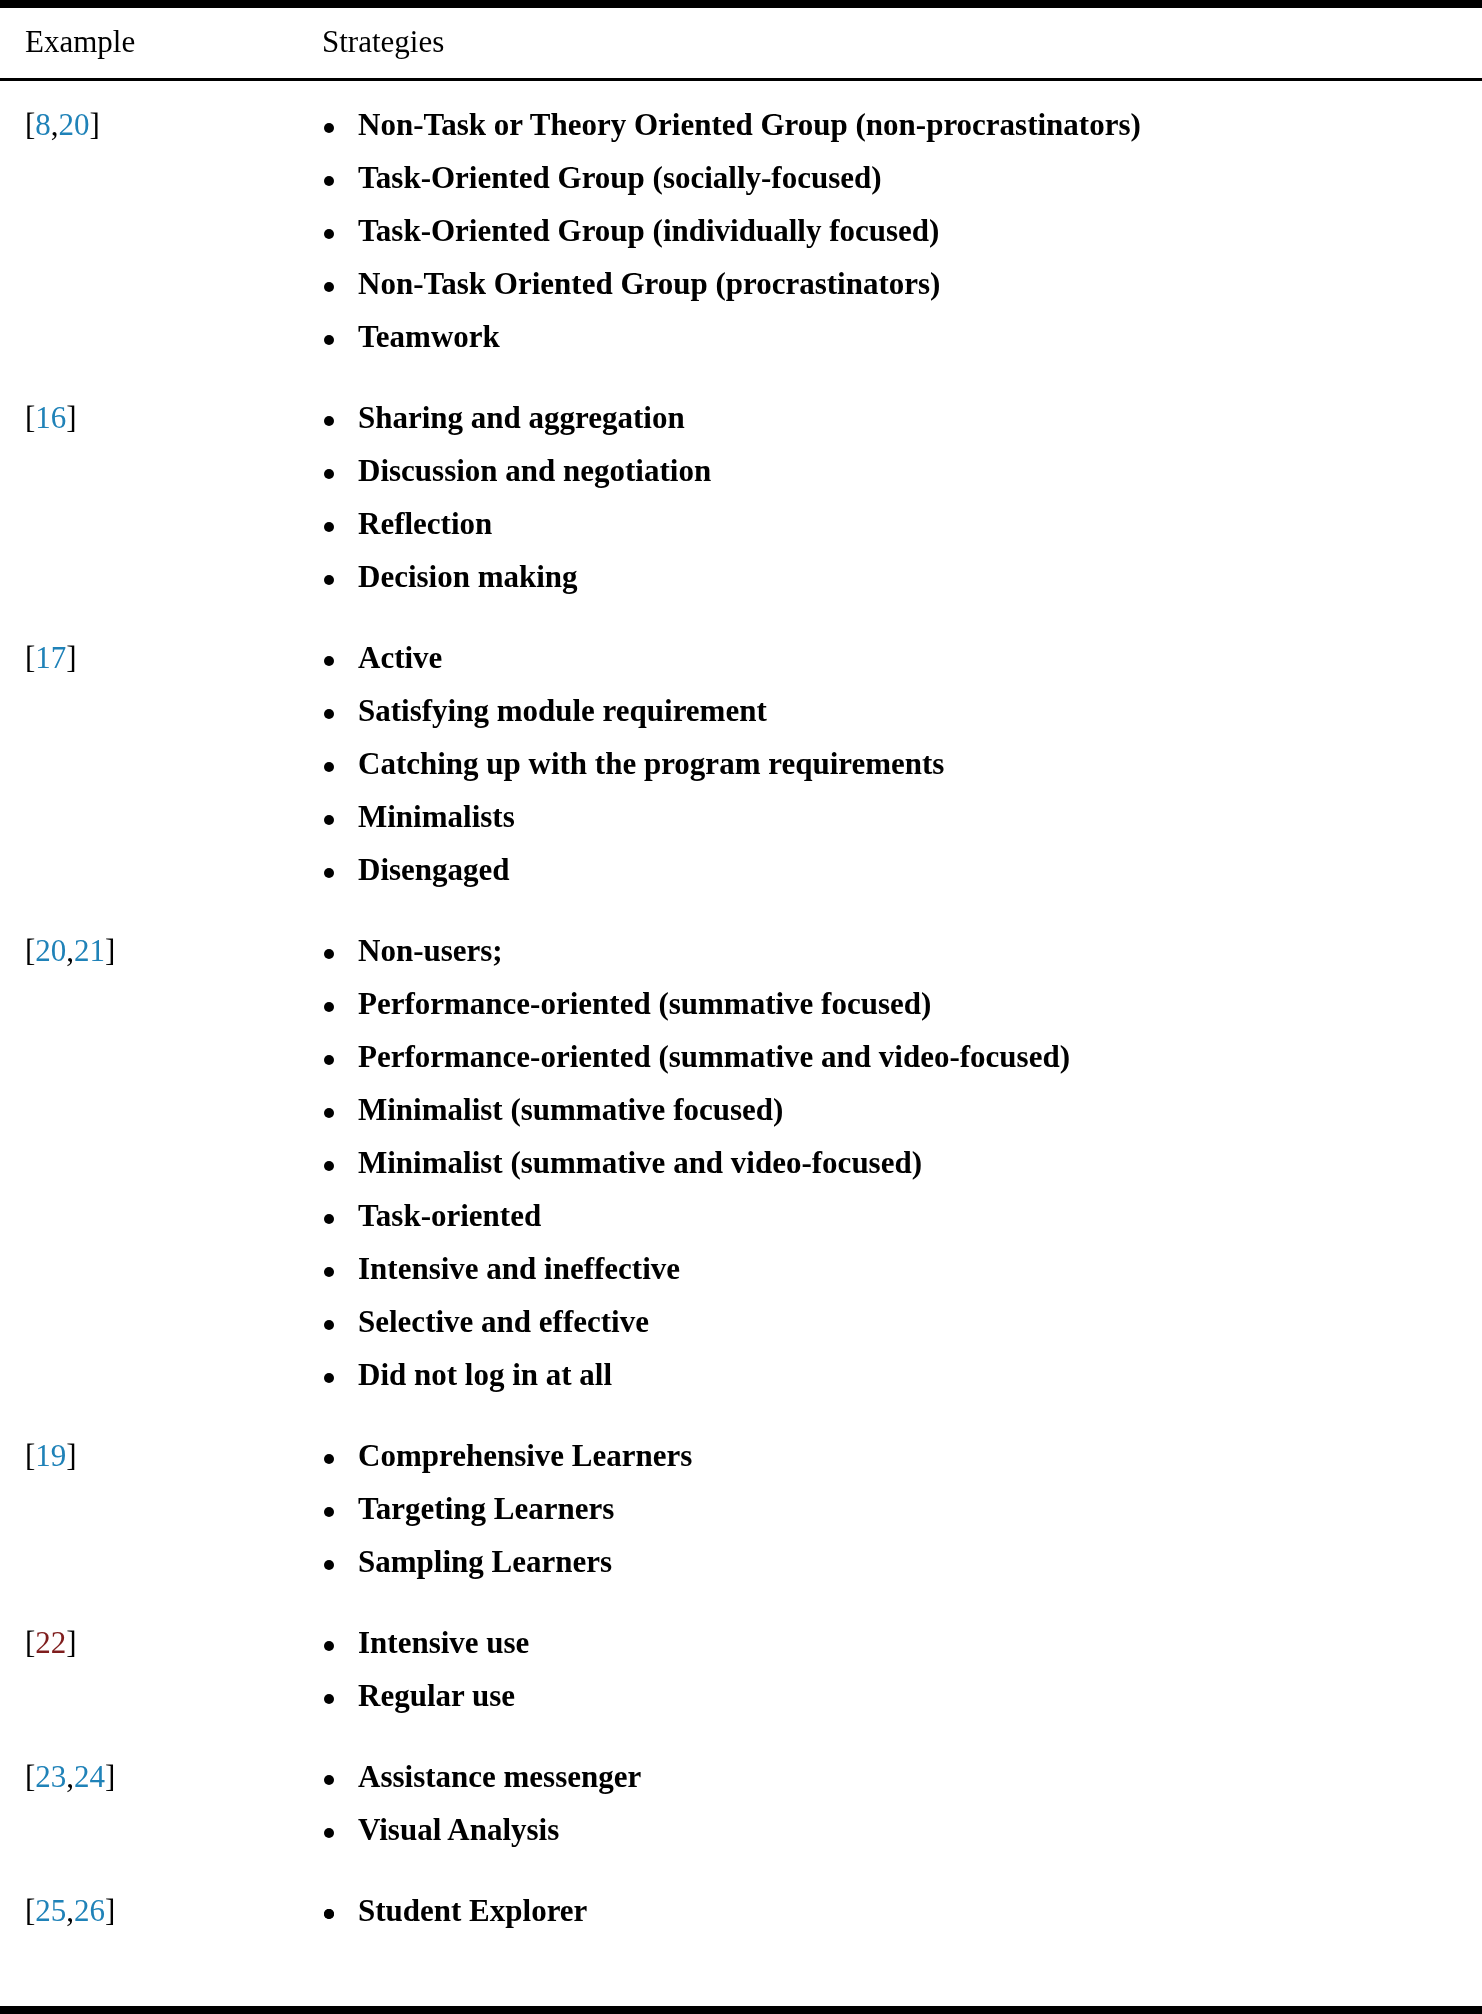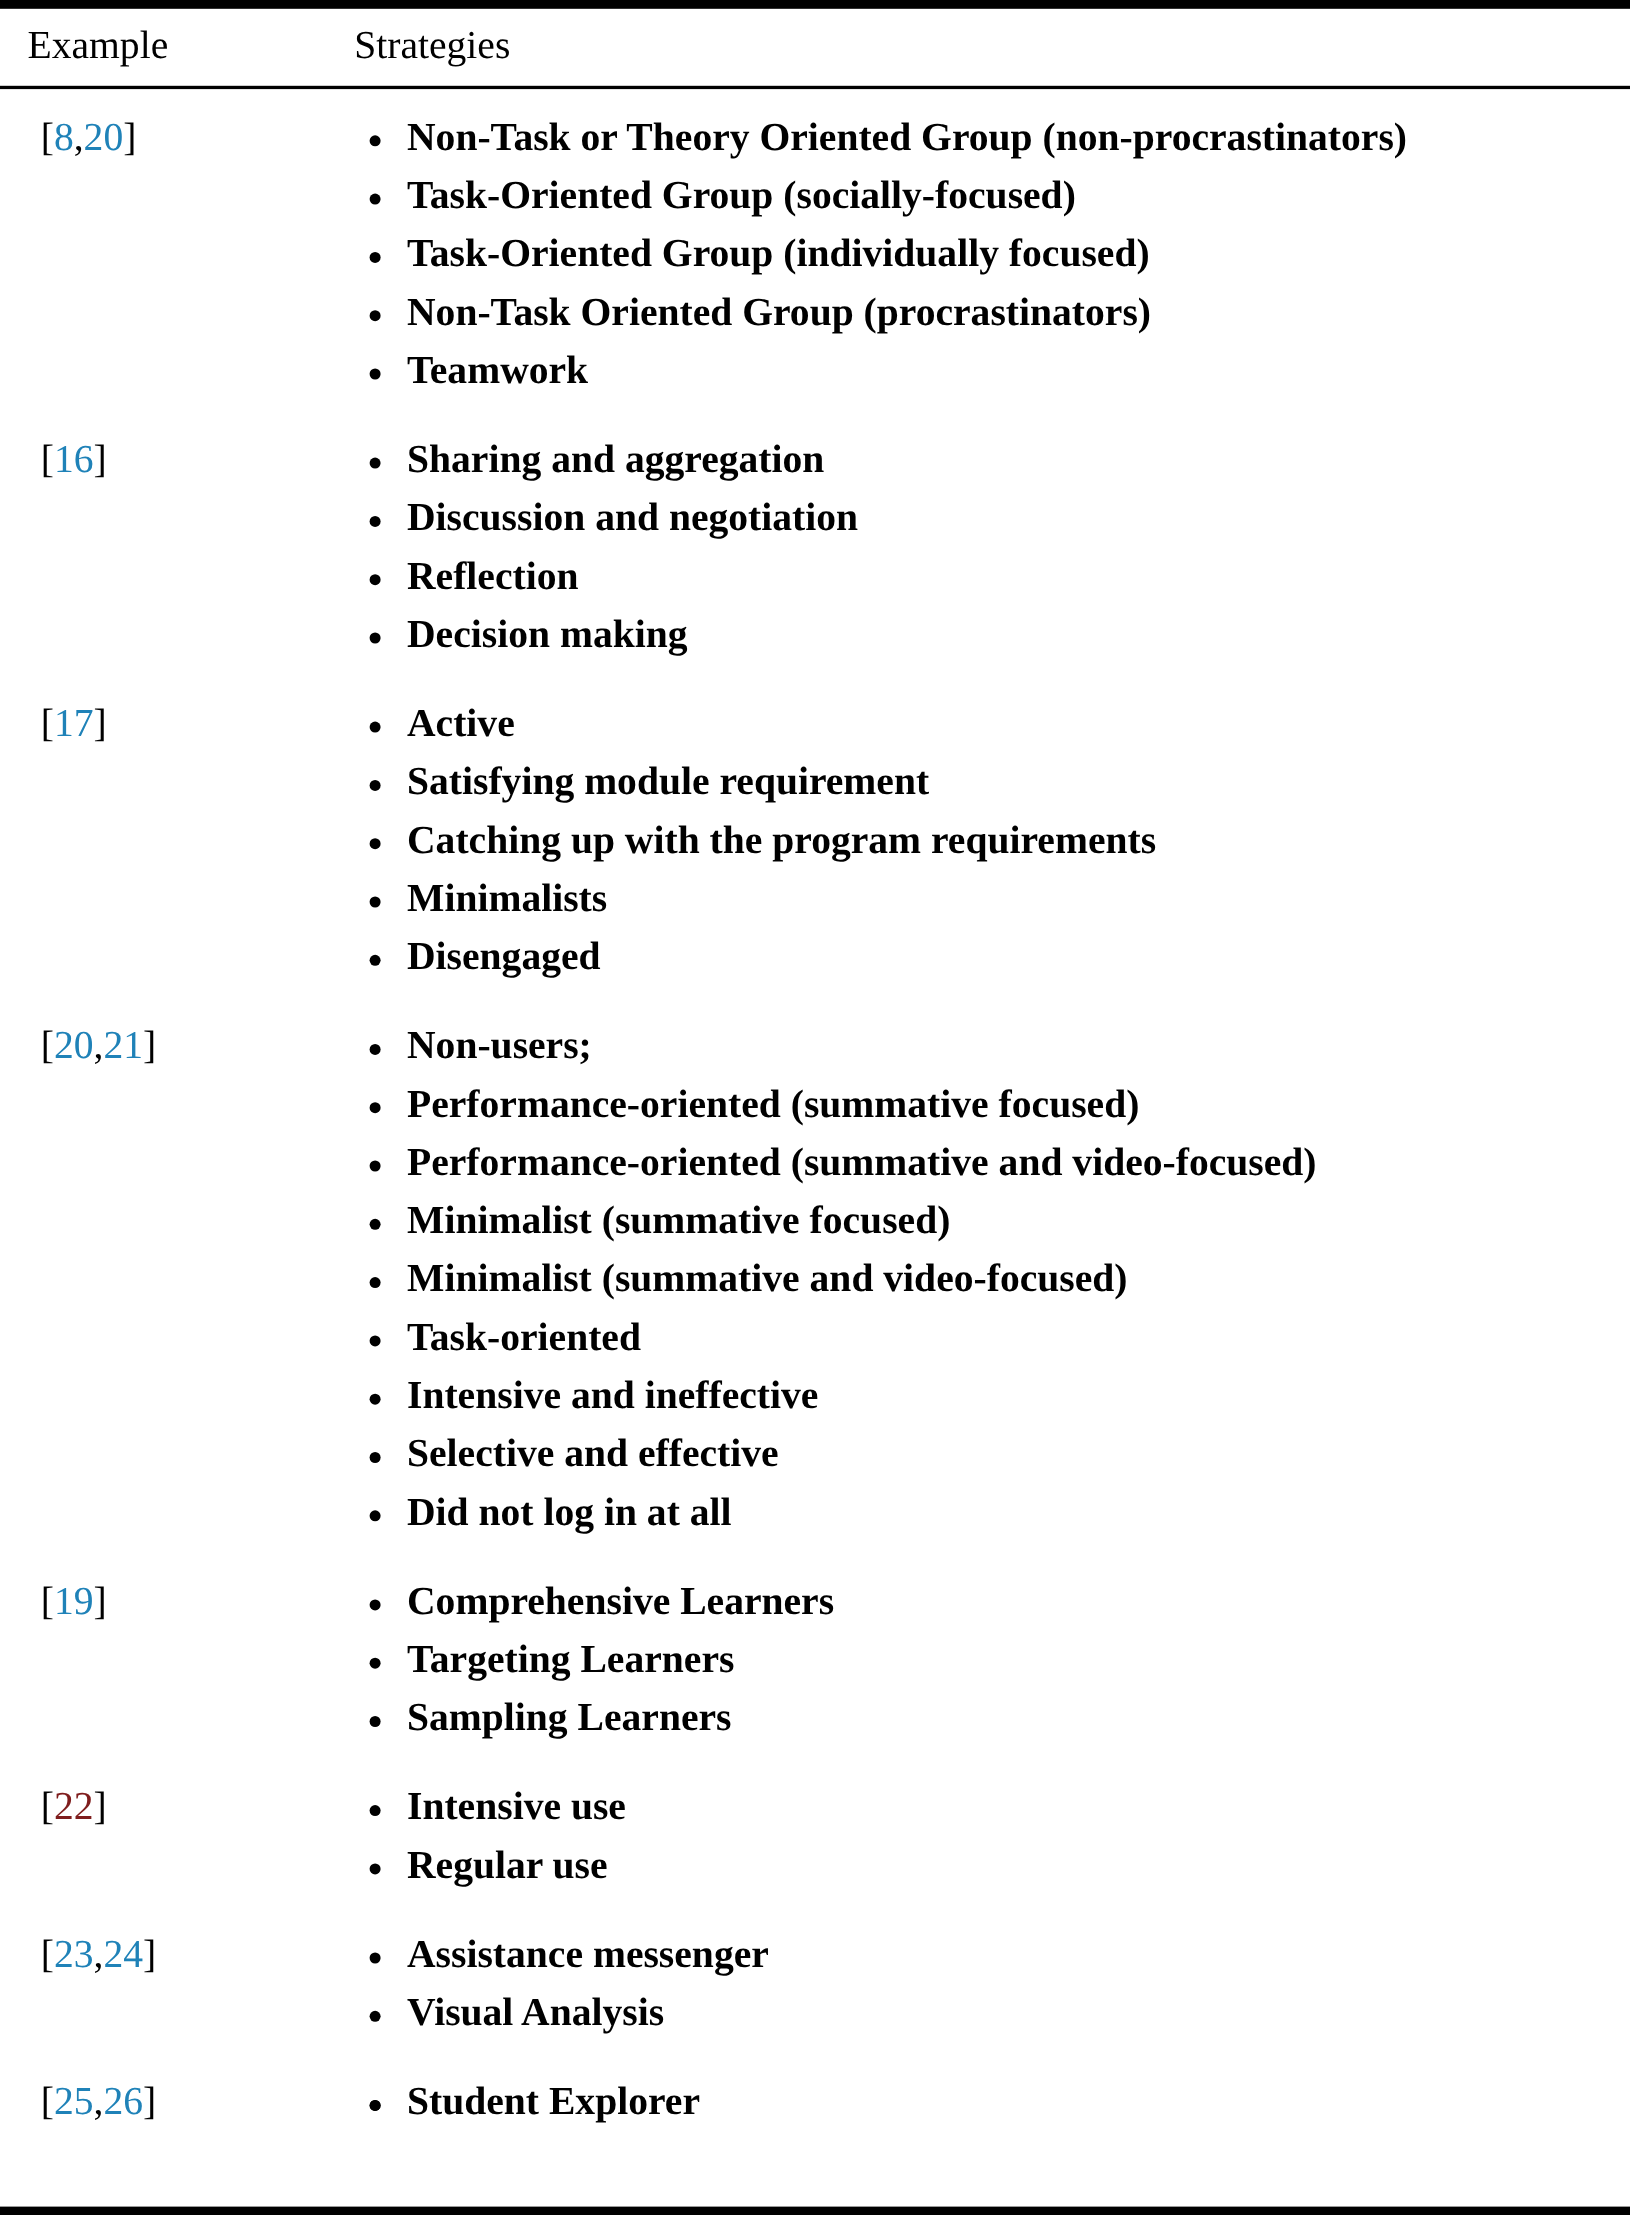--- a/index.html
+++ b/index.html
@@ -9,21 +9,21 @@
   }
   .page {
     position: relative;
     width: 1482px;
     height: 2014px;
     box-sizing: border-box;
     border-top: 8px solid #000;
     border-bottom: 8px solid #000;
     background: #ffffff;
     font-family: "Liberation Serif", "DejaVu Serif", serif;
-    font-size: 36px;
+    font-size: 31px;
     line-height: 53px;
     color: #000000;
     overflow: hidden;
   }
   .thead {
     display: flex;
     padding: 7px 0 10px 0;
     border-bottom: 3px solid #000;
   }
   .col-ex {
@@ -33,21 +33,20 @@
   }
   .col-st {
     flex: 1 1 auto;
   }
   .tbody {
     padding-top: 17px;
   }
   .row {
     display: flex;
     margin-bottom: 28px;
-    margin-left: 12px;
   }
   .cell-ex {
     flex: 0 0 322px;
     padding-left: 25px;
     box-sizing: border-box;
     white-space: nowrap;
   }
   .cell-st {
     flex: 1 1 auto;
     margin: 0;

